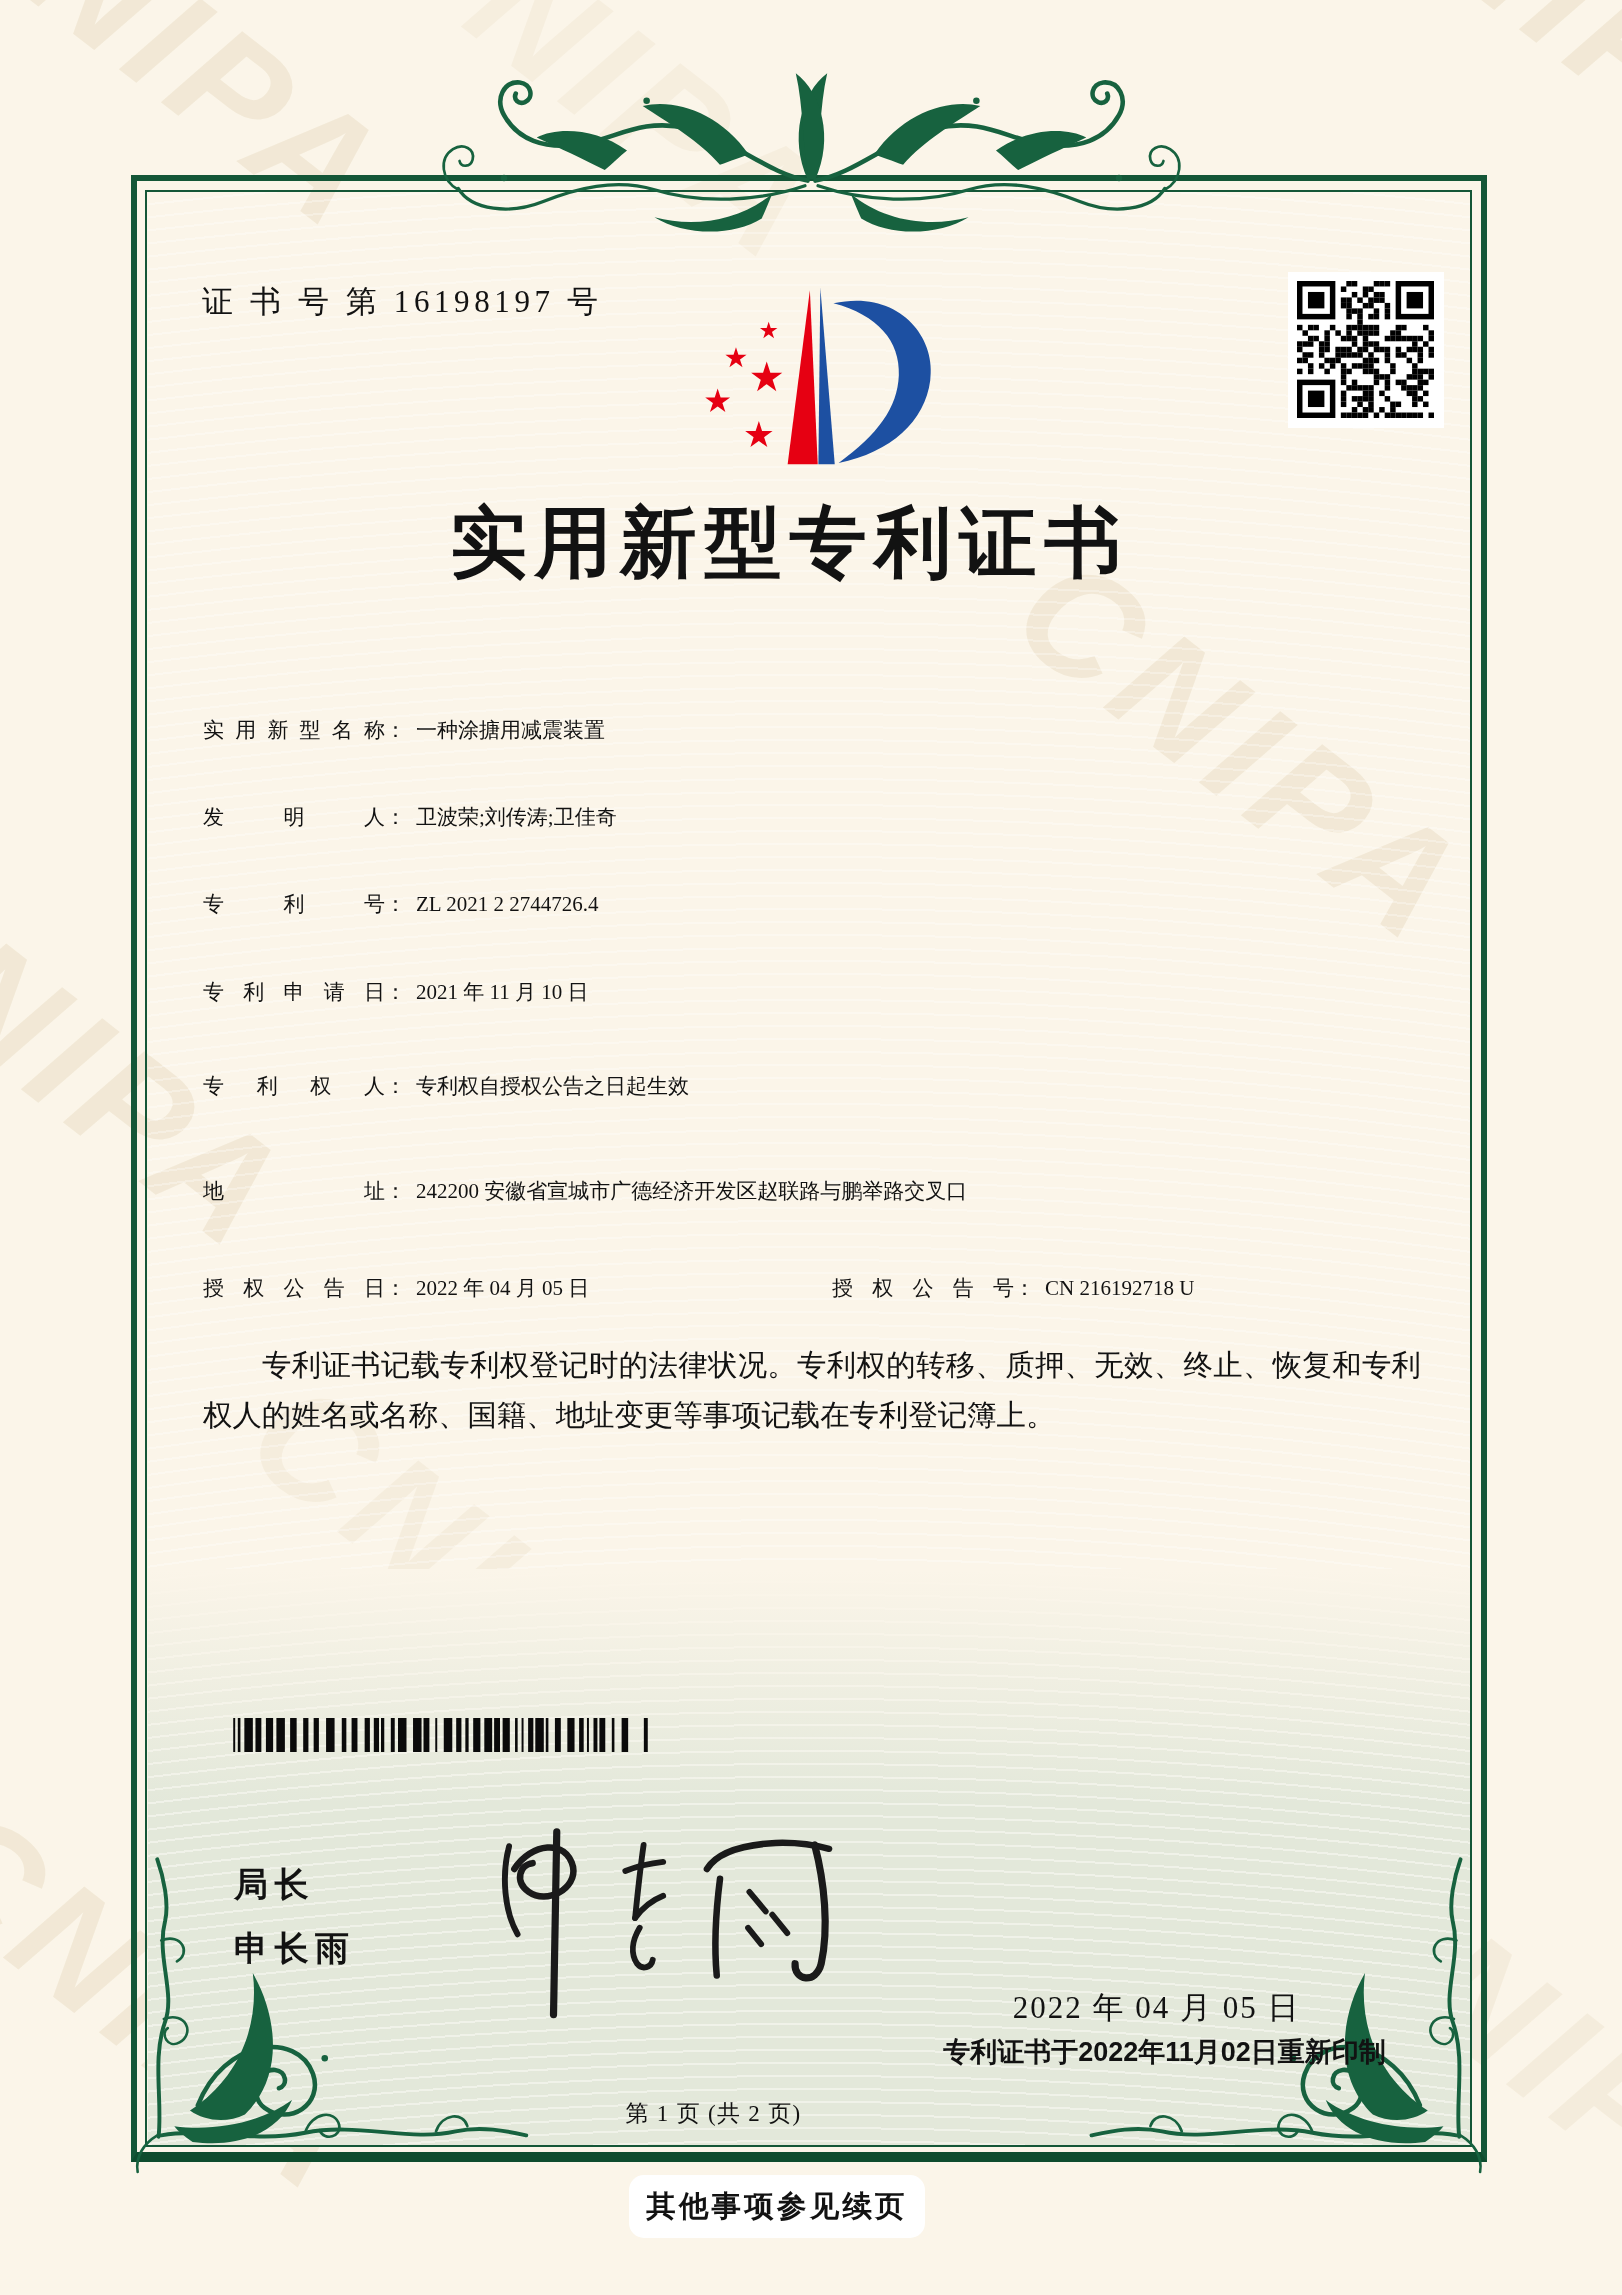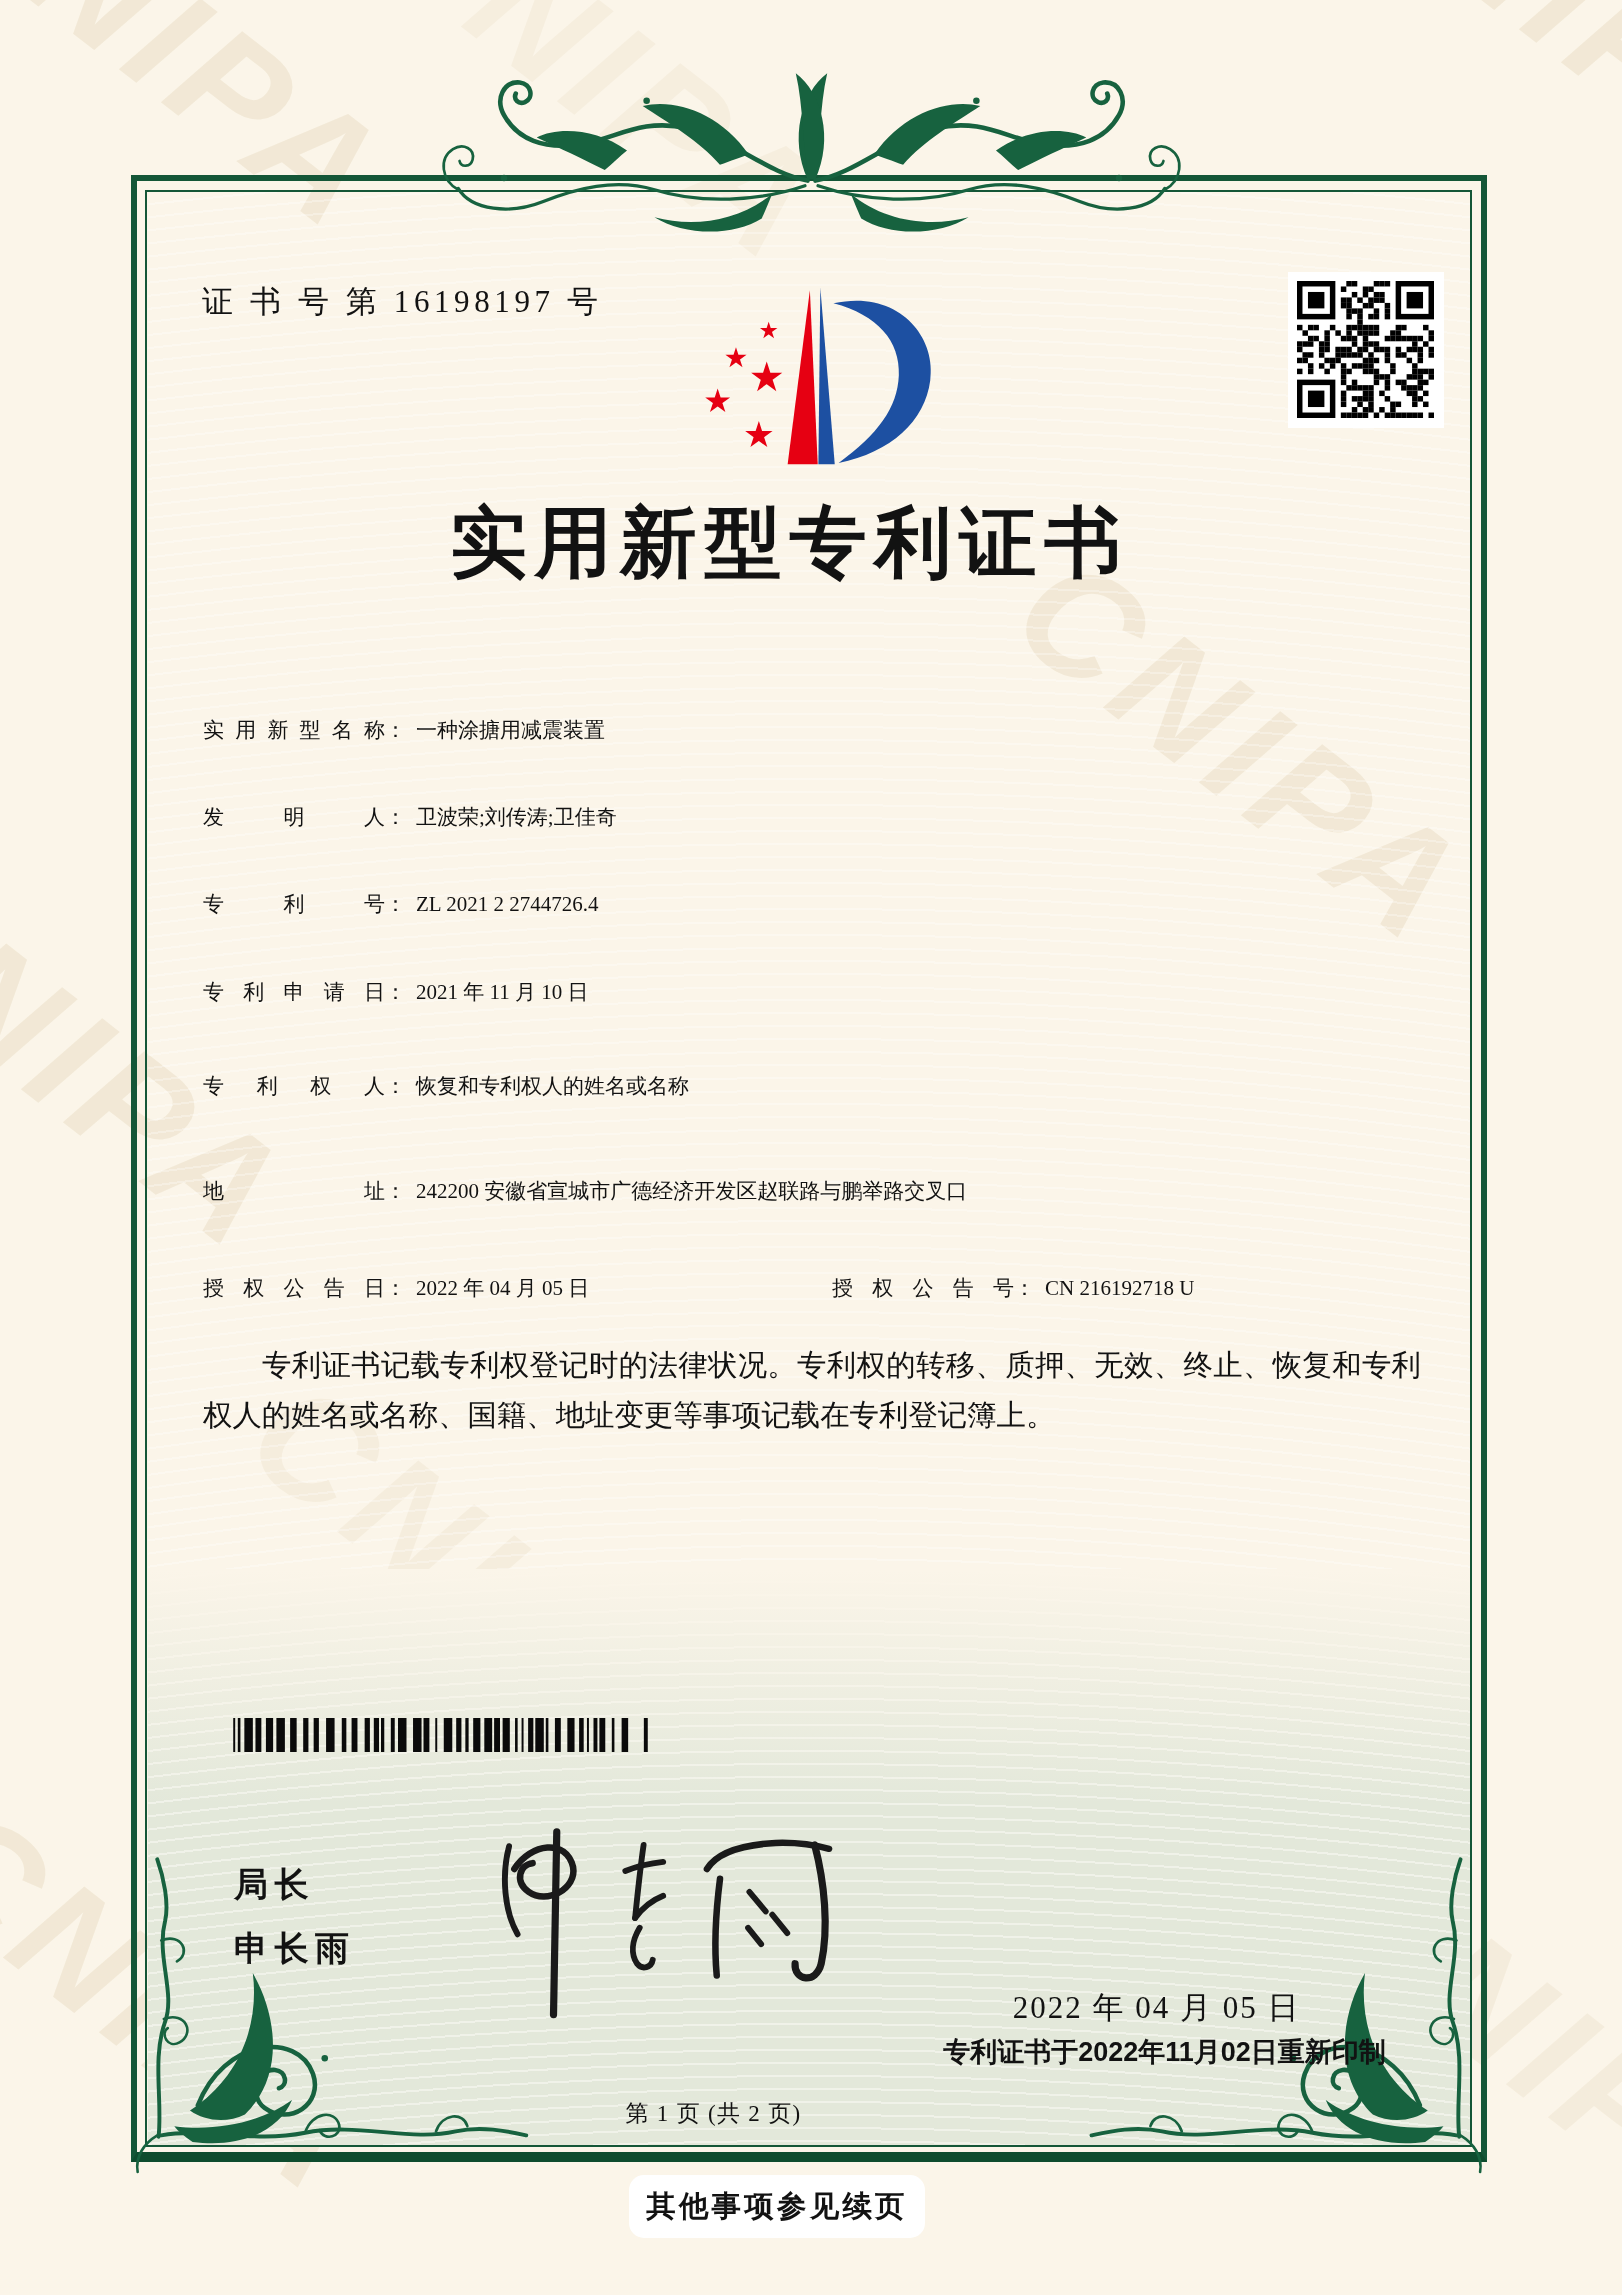--- a/index.html
+++ b/index.html
@@ -442,21 +442,21 @@
         <span class="fvalue">ZL 2021 2 2744726.4</span>
     </div>
     <div class="frow" style="top:971px">
       <span class="flabel">专利申请日</span>
         <span class="fcolon">：</span>
         <span class="fvalue">2021 年 11 月 10 日</span>
     </div>
     <div class="frow" style="top:1065px">
       <span class="flabel">专利权人</span>
         <span class="fcolon">：</span>
-        <span class="fvalue">恢复和专利权人的姓名或名称</span>
+        <span class="fvalue">专利权自授权公告之日起生效</span>
     </div>
     <div class="frow" style="top:1170px">
       <span class="flabel">地址</span>
         <span class="fcolon">：</span>
         <span class="fvalue wrap">242200 安徽省宣城市广德经济开发区赵联路与鹏举路交叉口</span>
     </div>
 
     <div class="frow" style="top:1267px;width:1224px">
       <span class="grant-pair" style="position:relative">
         <span class="flabel">授权公告日</span>

